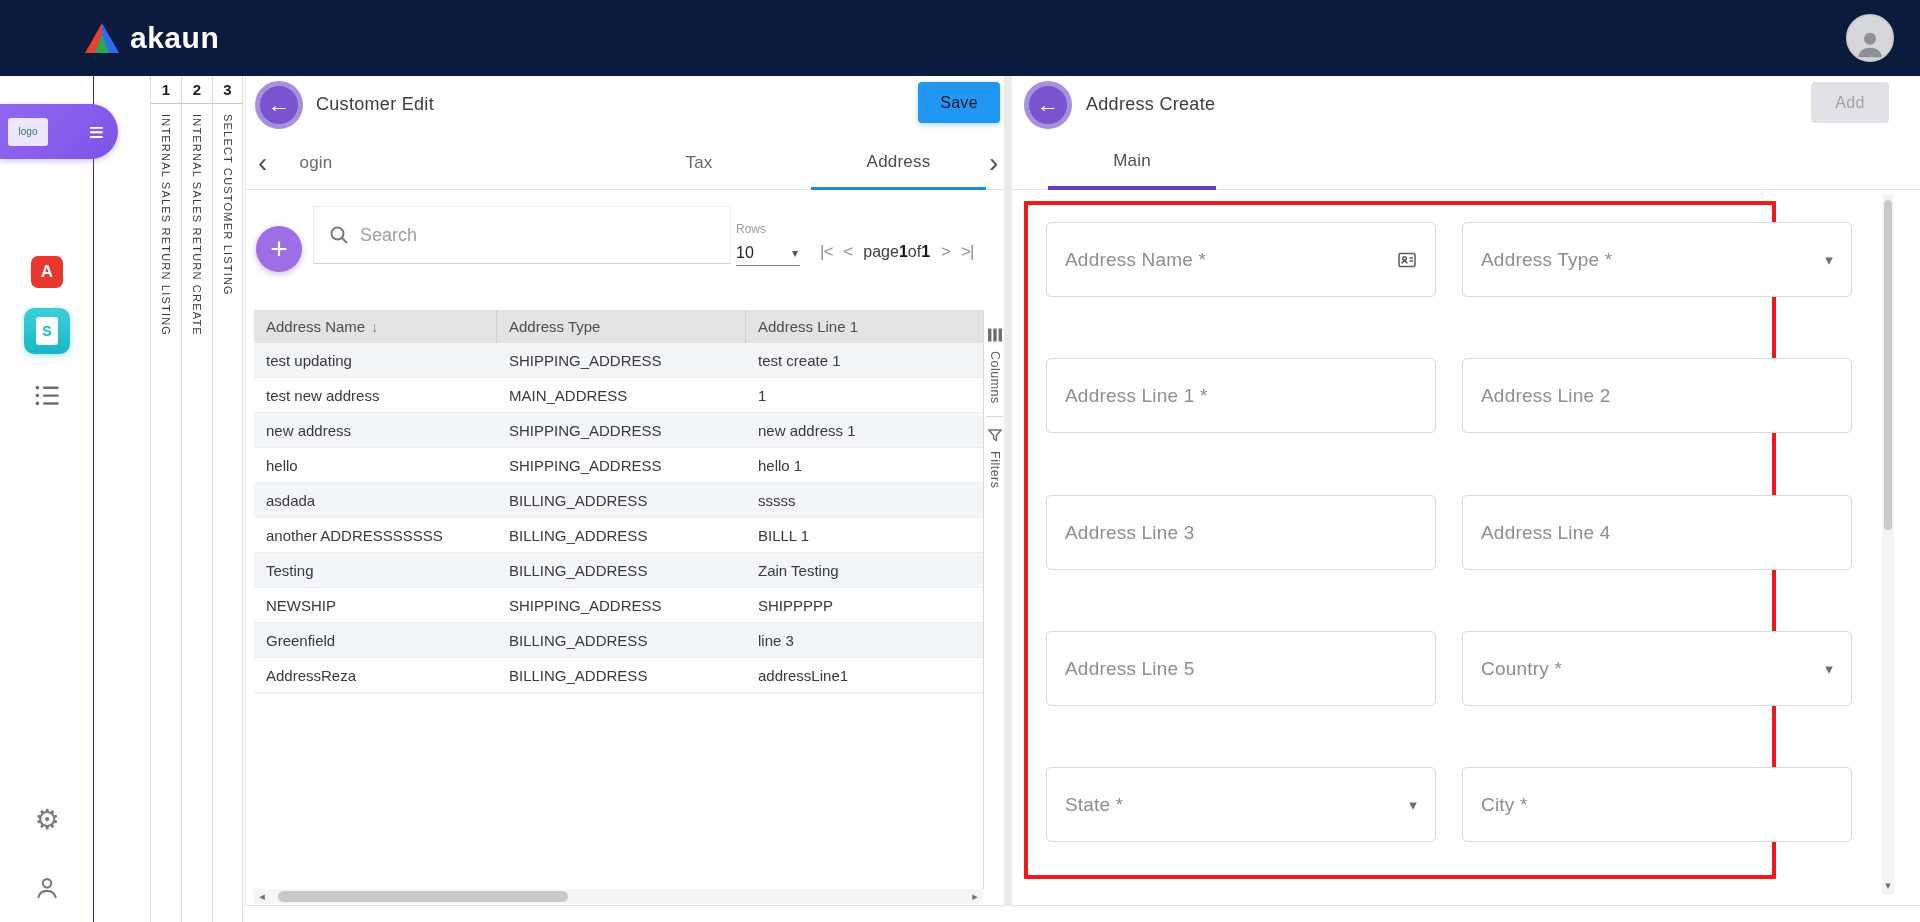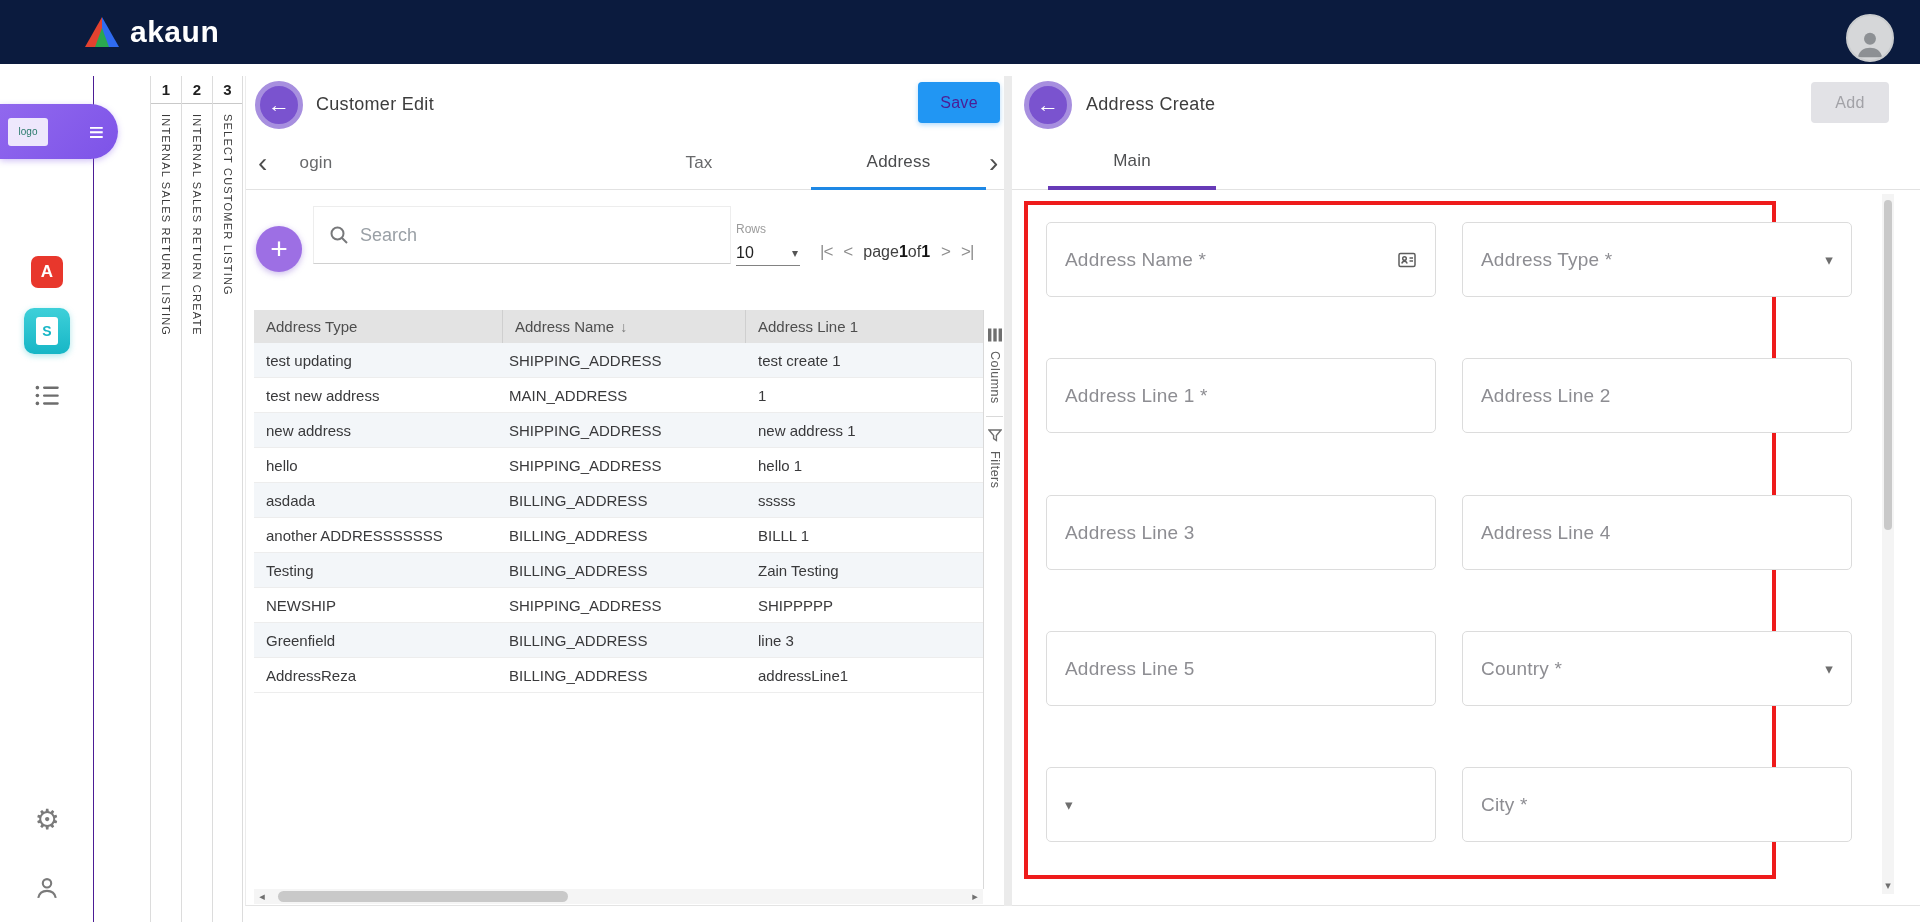--- a/index.html
+++ b/index.html
@@ -1,20 +1,20 @@
 <!DOCTYPE html>
 <html><head>
 <meta charset="utf-8">
 <style>
   *{margin:0;padding:0;box-sizing:border-box}
   html,body{width:1920px;height:922px;overflow:hidden}
   body{font-family:"Liberation Sans","DejaVu Sans",sans-serif;background:#fff;position:relative;color:#333}
 
   
-  #topbar{position:absolute;left:0;top:0;width:1920px;height:64px;background:#0b1b3e;display:flex;align-items:center;z-index:30}
+  #topbar{position:absolute;left:0;top:0;width:1920px;height:76px;background:#0b1b3e;display:flex;align-items:center;z-index:30}
   .brand{display:flex;align-items:center;gap:10px;margin-left:84px;cursor:pointer}
   .brand-text{color:#fff;font-size:30px;font-weight:bold;letter-spacing:.5px}
   .avatar{position:absolute;right:26px;top:14px;width:48px;height:48px;border-radius:50%;background:#d6d7d9;display:flex;align-items:flex-end;justify-content:center;overflow:hidden;border:2px solid #caccce}
 
   
   #sidebar{position:absolute;left:0;top:76px;width:94px;height:846px;background:#fff;border-right:1px solid #4c1d95;z-index:20}
   .logo-pill{position:absolute;left:0;top:28px;width:118px;height:55px;background:linear-gradient(135deg,#9168ee,#7d53e8);border-radius:0 28px 28px 0;display:flex;align-items:center;box-shadow:0 2px 6px rgba(125,83,232,.35);z-index:25}
   .logo-broken{margin-left:8px;width:40px;height:28px;background:rgba(255,255,255,.85);border-radius:3px;display:flex;align-items:center;justify-content:center;font-size:10px;color:#2a7a6b}
   .pill-menu{position:absolute;right:14px;color:#fff;font-size:26px;line-height:1;cursor:pointer}
   .side-btn{position:absolute;left:0;width:94px;display:flex;justify-content:center;cursor:pointer}
@@ -30,21 +30,21 @@
   .strip-label{writing-mode:vertical-rl;font-size:11px;letter-spacing:1.2px;color:#3a3a3a;margin:10px auto 0;white-space:nowrap}
 
   
   .panel{position:absolute;top:76px;height:830px;background:#fff;border-bottom:1px solid #e4e4e4}
   #left-panel{left:245px;width:759px;border-left:1px solid #ececec}
   #panel-gap{position:absolute;left:1004px;top:76px;width:8px;height:830px;background:#ebebeb}
   #right-panel{left:1012px;width:908px}
   .backbtn{position:absolute;top:5px;width:48px;height:48px;border-radius:50%;background:#7a53cf;border:5px solid #a78fdf;color:#fff;display:flex;align-items:center;justify-content:center;font-size:22px;font-weight:bold;cursor:pointer}
   .panel-title{position:absolute;top:18px;font-size:18px;font-weight:500;color:#3d3d3d;letter-spacing:.3px}
   .primary-btn{position:absolute;top:6px;height:41px;display:flex;align-items:center;justify-content:center;border-radius:4px;font-size:16px;letter-spacing:.3px;cursor:pointer}
-  .save{right:4px;width:82px;background:#2196f3;color:#4c1d95;box-shadow:0 2px 5px rgba(33,150,243,.35)}
+  .save{right:4px;width:82px;background:#2196f3;color:#0f172a;box-shadow:0 2px 5px rgba(33,150,243,.35)}
   .add-disabled{right:31px;width:78px;background:#e2e2e6;color:#a2a2a7;cursor:default}
   .tabsrow{position:absolute;left:0;right:0;top:60px;height:54px;border-bottom:1px solid #e2e2e2}
   .tab{position:absolute;top:0;height:54px;display:flex;align-items:center;justify-content:center;color:#68696b;font-size:17px;letter-spacing:.2px;cursor:pointer}
   .tab.active-blue{border-bottom:3px solid #1e88e5;color:#4b4c4e}
   .tab.active-purple{border-bottom:4px solid #673ab7;color:#4f5052}
   .tab-chevron{position:absolute;top:0;height:54px;display:flex;align-items:center;color:#4f4f4f;font-size:28px;cursor:pointer}
 
   
   .plusbtn{position:absolute;left:10px;top:150px;width:46px;height:46px;border-radius:50%;background:#9d6fe4;color:#fff;font-size:30px;line-height:1;display:flex;align-items:center;justify-content:center;box-shadow:0 2px 6px rgba(125,82,209,.4);cursor:pointer}
   .searchbox{position:absolute;left:67px;top:130px;width:418px;height:58px;border:1px solid #ededed;border-bottom:1px solid #d0d0d0;display:flex;align-items:center;background:#fff}
@@ -210,26 +210,26 @@
       <span>page</span>
       <span class="pg-num">1</span>
       <span>of</span>
       <span class="pg-num">1</span>
     </span>
     <span class="pg-btn">&gt;</span>
     <span class="pg-btn">&gt;|</span>
   </div>
 
   <div class="thead">
-    <div class="th b c1">
-      <span>Address Type</span>
-    </div>
     <div class="th b c0">
       <span>Address Name</span>
       <span class="sort-ic">↓</span>
+    </div>
+    <div class="th b c1">
+      <span>Address Type</span>
     </div>
     <div class="th c2">
       <span>Address Line 1</span>
     </div>
   </div>
   <div class="tbody">
       <div class="trow alt">
         <div class="tcell c0">test updating</div>
         <div class="tcell c1">SHIPPING_ADDRESS</div>
         <div class="tcell c2">test create 1</div>
@@ -350,20 +350,21 @@
       <span class="grow">Address Line 4</span>
     </div>
     <div class="field fr3 fc0">
       <span class="grow">Address Line 5</span>
     </div>
     <div class="field sel fr3 fc1">
       <span class="grow">Country *</span>
       <span class="caret">▾</span>
     </div>
     <div class="field sel fr4 fc0">
+      <span class="grow">State *</span>
       <span class="caret">▾</span>
     </div>
     <div class="field fr4 fc1">
       <span class="grow">City *</span>
     </div>
   </div>
 
   <div class="vscroll">
     <div class="vs-thumb"></div>
     <span class="vs-down">▾</span>

